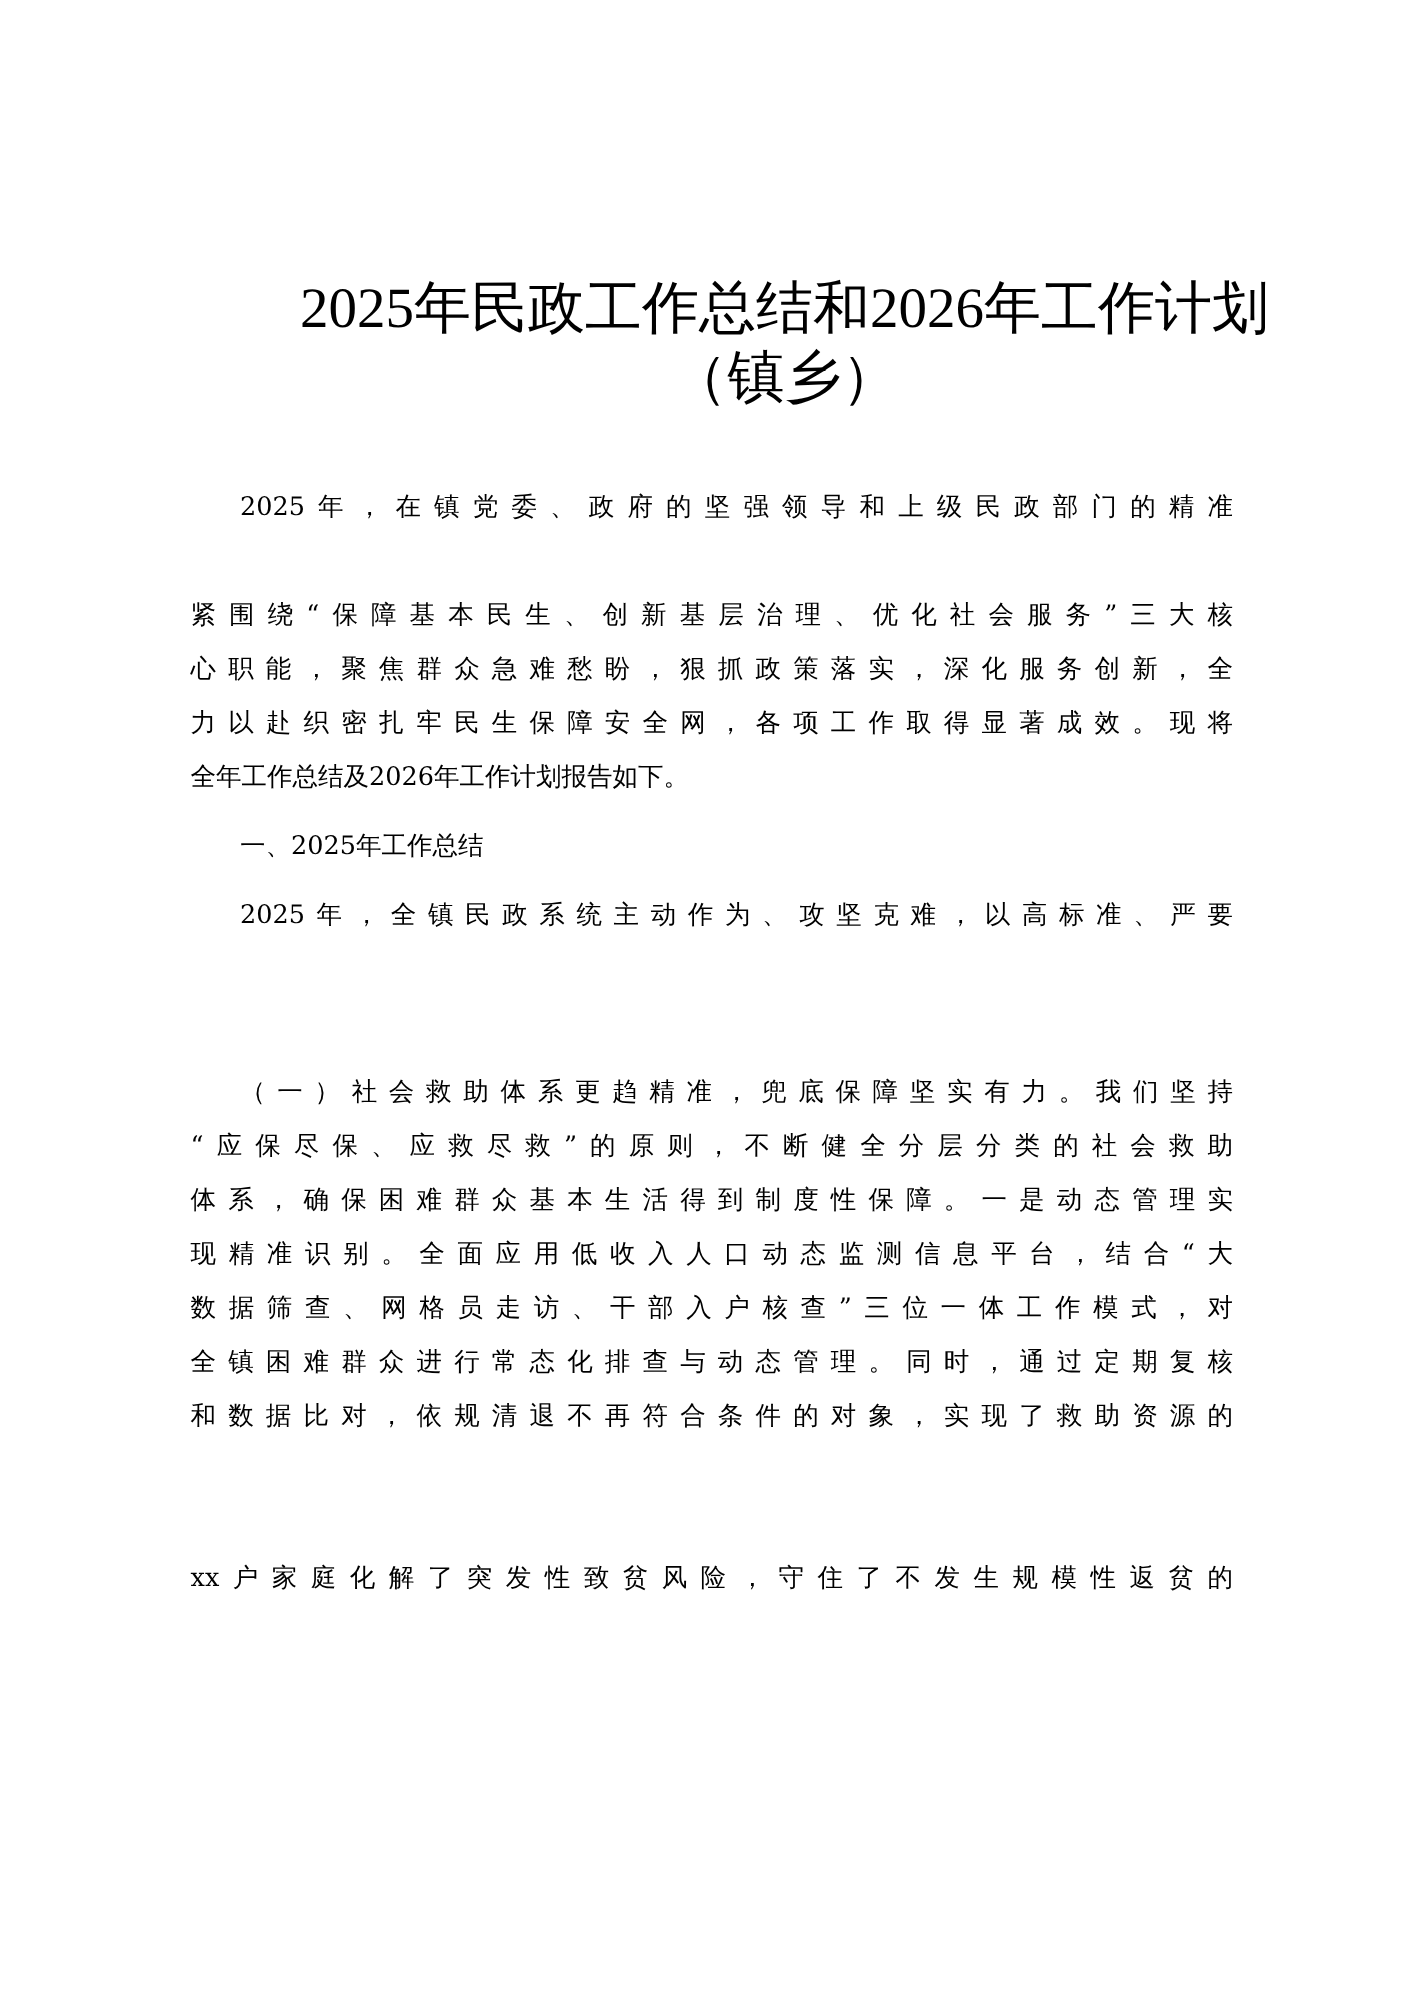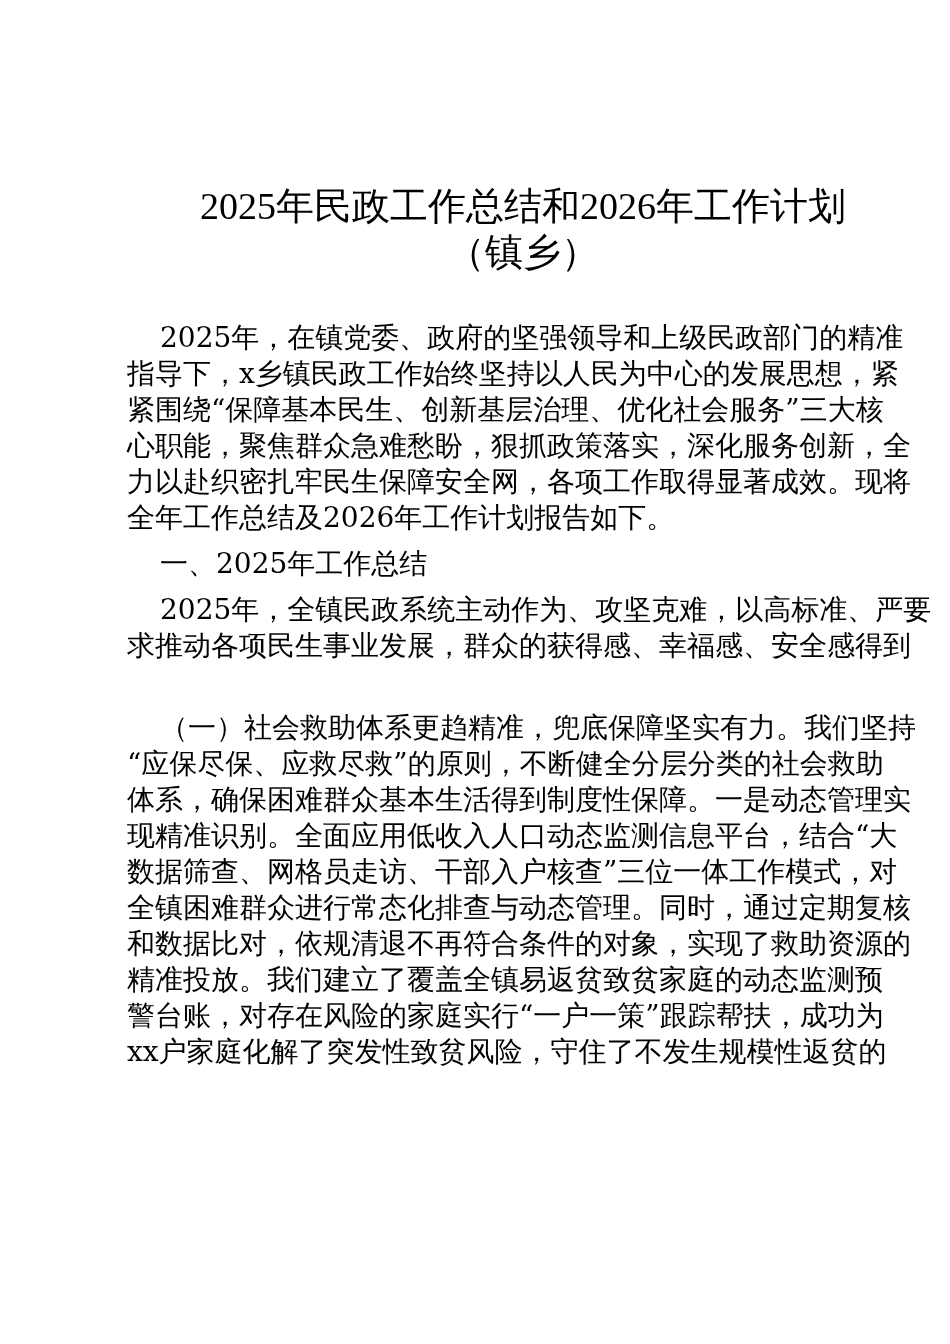--- a/index.html
+++ b/index.html
@@ -5,48 +5,44 @@
   html, body { margin: 0; padding: 0; background: #ffffff; }
   body { width: 950px; height: 1344px; position: relative; overflow: hidden;
          font-family: "DejaVu Serif", "Liberation Serif", serif; color: #000; }
   .page { position: absolute; left: 0; top: 0; width: 950px; height: 1344px; background: #fff; }
   .title { position: absolute; left: 0; width: 950px; text-align: center;
            font-family: "Liberation Serif", "DejaVu Serif", serif; font-weight: normal;
            font-size: 38px; line-height: 46px; letter-spacing: 0; margin-left: 48px; }
   .title.l1 { top: 183px; }
   .title.l2 { top: 229px; }
   .line { position: absolute; left: 127px; width: 695px; height: 36px;
-          font-size: 28px; line-height: 36px; white-space: nowrap;
+          font-size: 17px; line-height: 36px; white-space: nowrap;
           text-align: justify; text-align-last: justify; }
   .line.indent { left: 160px; width: 662px; }
   .line.last { text-align-last: left; }
   .b { font-weight: normal; }
 </style>
 </head>
 <body>
 
 <div class="page">
   <div class="title l1">2025年民政工作总结和2026年工作计划</div>
   <div class="title l2">（镇乡）</div>
 
   <div class="line indent" style="top:320px">2025年，在镇党委、政府的坚强领导和上级民政部门的精准</div>
-  <div class="line" style="top:356px">指导下，x乡镇民政工作始终坚持以人民为中心的发展思想，紧</div>
   <div class="line" style="top:428px">心职能，聚焦群众急难愁盼，狠抓政策落实，深化服务创新，全</div>
   <div class="line" style="top:392px">紧围绕“保障基本民生、创新基层治理、优化社会服务”三大核</div>
   <div class="line" style="top:464px">力以赴织密扎牢民生保障安全网，各项工作取得显著成效。现将</div>
   <div class="line last" style="top:500px">全年工作总结及2026年工作计划报告如下。</div>
 
   <div class="line indent last b" style="top:546px">一、2025年工作总结</div>
 
   <div class="line indent" style="top:592px">2025年，全镇民政系统主动作为、攻坚克难，以高标准、严要</div>
-  <div class="line" style="top:628px">求推动各项民生事业发展，群众的获得感、幸福感、安全感得到</div>
 
   <div class="line indent" style="top:710px"><span class="b">（一）社会救助体系更趋精准，兜底保障坚实有力。</span><span>我们坚持</span></div>
   <div class="line" style="top:782px"><span>体系，确保困难群众基本生活得到制度性保障。</span><span class="b">一是</span><span>动态管理实</span></div>
   <div class="line" style="top:746px">“应保尽保、应救尽救”的原则，不断健全分层分类的社会救助</div>
   <div class="line" style="top:818px">现精准识别。全面应用低收入人口动态监测信息平台，结合“大</div>
   <div class="line" style="top:854px">数据筛查、网格员走访、干部入户核查”三位一体工作模式，对</div>
   <div class="line" style="top:890px">全镇困难群众进行常态化排查与动态管理。同时，通过定期复核</div>
   <div class="line" style="top:926px">和数据比对，依规清退不再符合条件的对象，实现了救助资源的</div>
-  <div class="line" style="top:962px">精准投放。我们建立了覆盖全镇易返贫致贫家庭的动态监测预</div>
-  <div class="line" style="top:998px">警台账，对存在风险的家庭实行“一户一策”跟踪帮扶，成功为</div>
   <div class="line" style="top:1034px">xx户家庭化解了突发性致贫风险，守住了不发生规模性返贫的</div>
 </div>
 
 </body></html>

